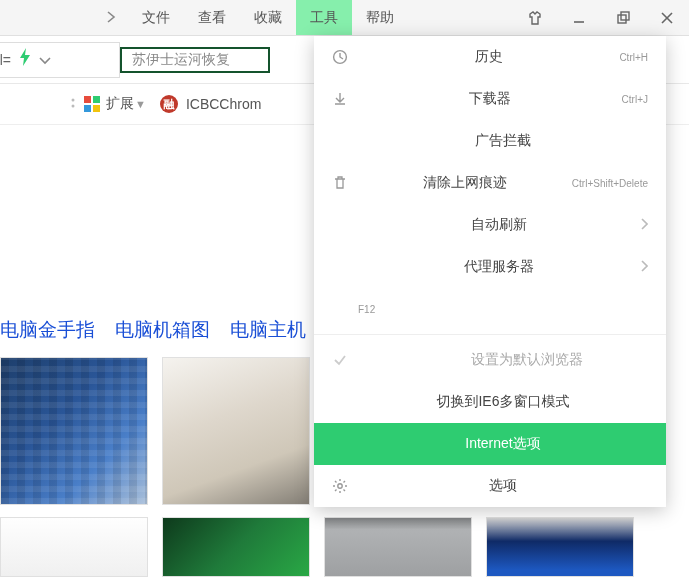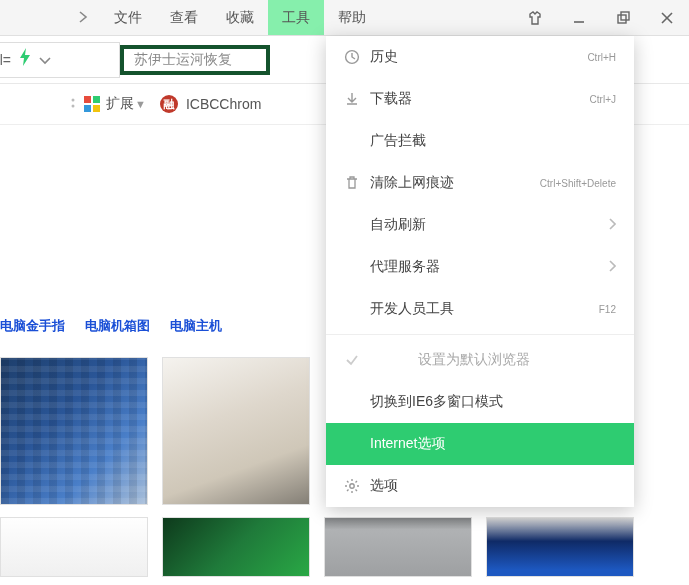--- a/index.html
+++ b/index.html
@@ -14,21 +14,21 @@
     position: relative;
   }
 
   
   .menubar {
     height: 36px;
     background: #f5f5f5;
     border-bottom: 1px solid #e0e0e0;
     display: flex;
     align-items: center;
-    padding-left: 66px;
+    padding-left: 94px;
   }
   .menubar .mi {
     padding: 0 14px;
     height: 100%;
     display: flex;
     align-items: center;
     color: #555;
     cursor: pointer;
   }
   .menubar .mi.active { background: #86efac; }
@@ -66,21 +66,21 @@
     margin-left: -40px;
     padding: 0 10px 0 6px;
     background: #fff;
     width: 160px;
   }
   .urlbox span.url { color: #666; letter-spacing: 0; }
   .bolt { color: #2ecc71; margin: 0 8px; font-size: 18px; }
   .dd { color: #888; margin-right: 8px; }
   .searchbox {
     height: 21px;
-    border: 4px solid #14532d;
+    border: 2px solid #14532d;
     display: flex;
     align-items: center;
     padding: 11px 10px;
     color: #888;
     flex: 0 0 150px;
   }
 
   
   .toolbar {
     height: 40px;
@@ -116,22 +116,21 @@
     position: relative;
     height: 460px;
     background: #fff;
   }
   .links {
     position:absolute;
     top: 192px;
     left: 0;
     display:flex;
     gap: 20px;
-    font-size:13px;
-    font-weight:bold;
+    font-size:19px;
   }
   .links a { color:#1a4fd6; text-decoration:none; cursor:pointer; }
 
   .thumbs {
     position:absolute;
     top: 232px;
     left: 0;
     display:flex;
     gap: 14px;
   }
@@ -158,25 +157,26 @@
   .row2 .thumb { height:60px; }
   .row2 .t3 { background:linear-gradient(180deg,#fefefe,#f0f0f0);}
   .row2 .t4 { background:linear-gradient(135deg,#0e3a1c,#1f7a3a,#29a845);}
   .row2 .t5 { background:linear-gradient(180deg,#808284 0%,#b0b2b4 20%,#9ea0a2 100%);}
   .row2 .t6 { background:linear-gradient(180deg,#d6d6d6 0%,#0f2a66 40%,#1d58c1 90%);}
 
   
   .menu {
     position:absolute;
     top:36px;
-    left:326px;
-    width:308px;
+    left:314px;
+    width:352px;
     background:#fff;
     box-shadow: 0 4px 18px rgba(0,0,0,0.22);
     z-index:100;
+    text-align:center;
   }
   .menu .row {
     display:flex;
     align-items:center;
     height:42px;
     padding: 0 18px 0 14px;
     color:#444;
     cursor:pointer;
   }
   .menu .row .ic {
@@ -349,21 +349,20 @@
     <span class="ic"></span>
     <span class="lbl">代理服务器</span>
     <span class="arr">
       <svg width="8" height="12" viewBox="0 0 8 12">
           <path d="M2 1 L7 6 L2 11" fill="none" stroke="#bbb" stroke-width="1.6"></path>
         </svg>
     </span>
   </div>
   <div class="row">
     <span class="ic"></span>
-    <span class="lbl">开发人员工具</span>
     <span class="sc">F12</span>
   </div>
   <div class="sep"></div>
   <div class="row faint">
     <span class="ic">
       <svg width="16" height="16" viewBox="0 0 16 16">
           <path d="M3 8 L7 12 L13 4" fill="none" stroke="#ccc" stroke-width="1.8"></path>
         </svg>
     </span>
     <span class="lbl">设置为默认浏览器</span>

